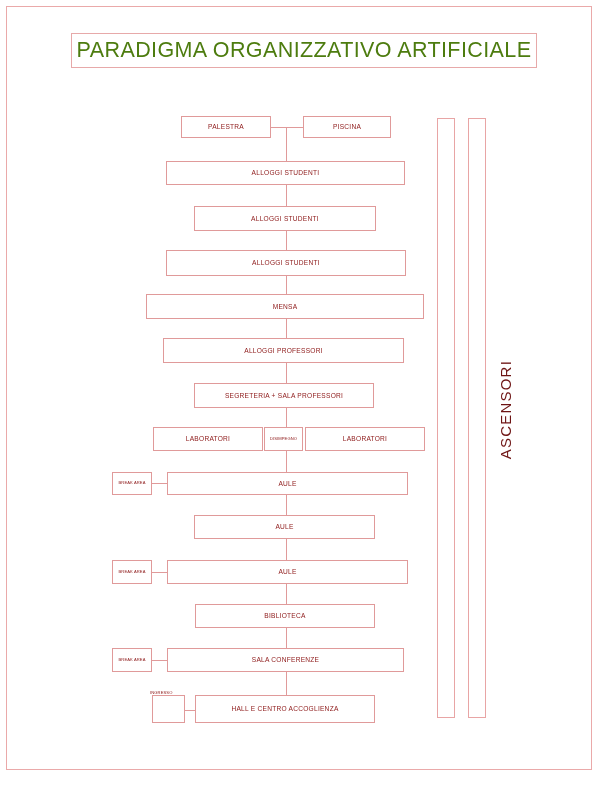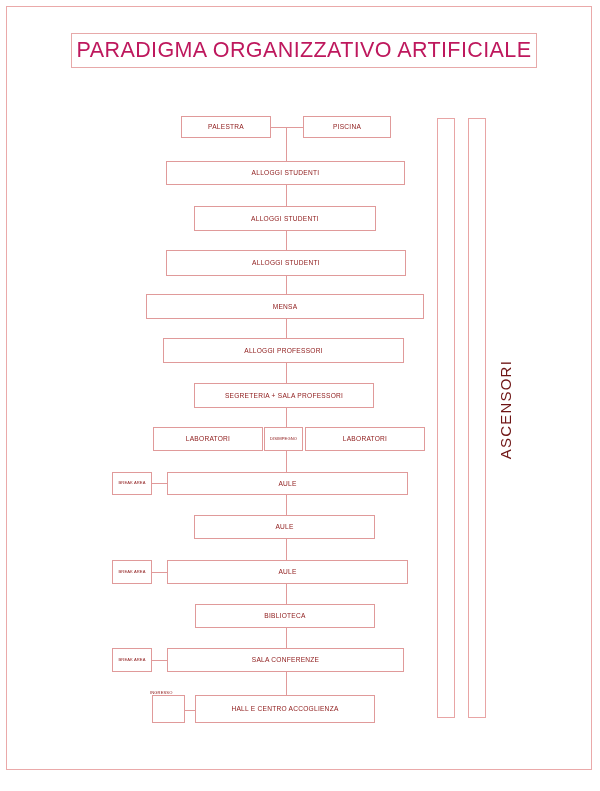--- a/index.html
+++ b/index.html
@@ -35,21 +35,21 @@
     height: 35px;
     border: 1.5px solid #e7a9a9;
     box-sizing: border-box;
     display: flex;
     align-items: center;
     justify-content: center;
   }
   #title-text {
     font-size: 21.5px;
     letter-spacing: 0.4px;
-    color: #be185d;
+    color: #4d7c0f;
     white-space: nowrap;
   }
   
   .box {
     position: absolute;
     border: 1px solid #e09a9a;
     box-sizing: border-box;
     background: #ffffff;
     display: flex;
     align-items: center;

